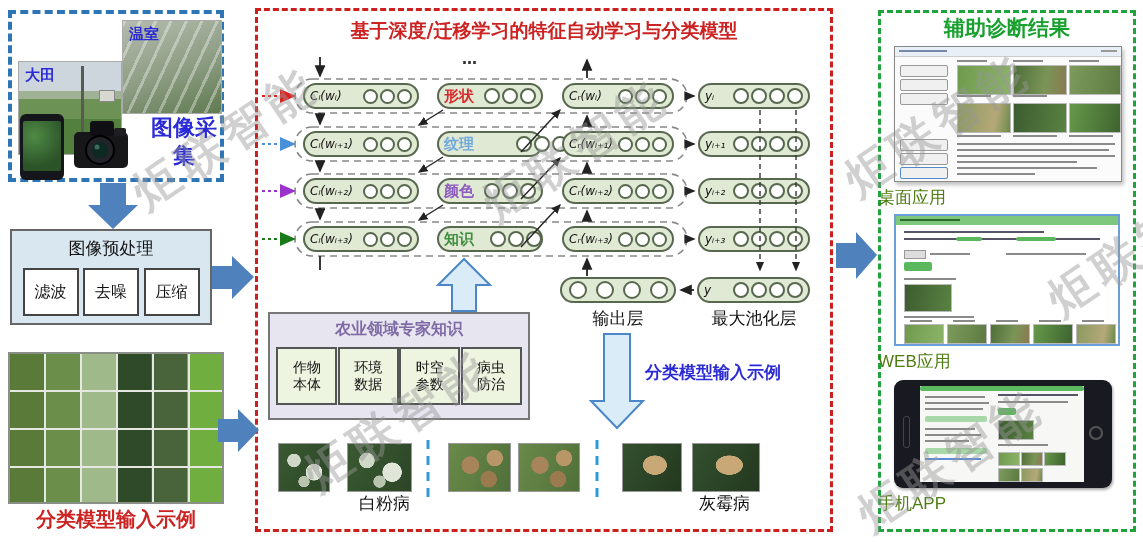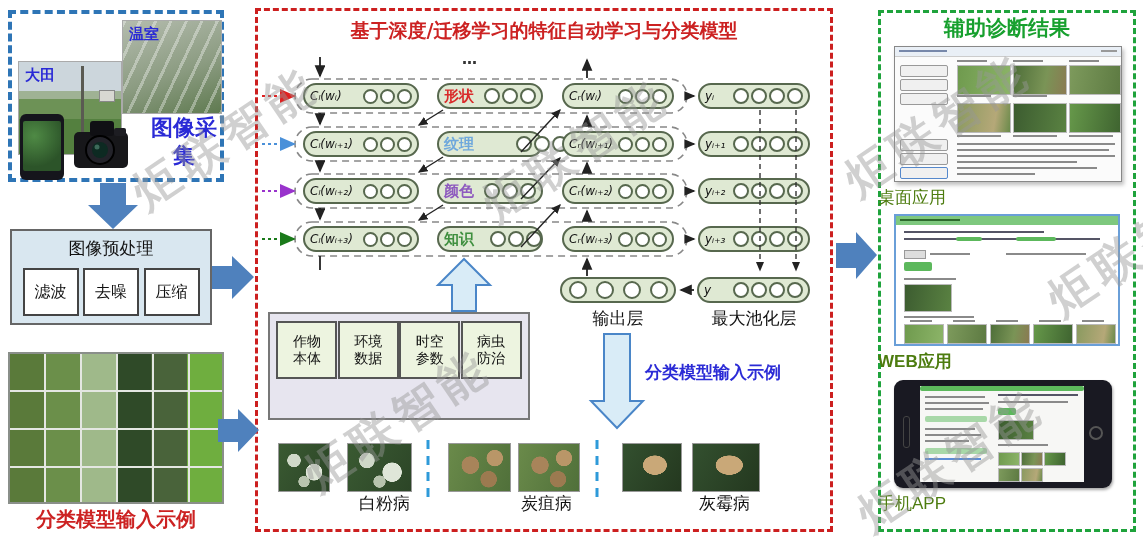--- a/index.html
+++ b/index.html
@@ -312,20 +312,21 @@
         <i class="dot"></i>
         <i class="dot"></i>
         <i class="dot"></i>
         <i class="dot"></i>
       </span>
     </div>
   <div class="layer-label" style="left:560px;top:307px;width:116px;">输出层</div>
   <div class="layer-label" style="left:695px;top:307px;width:118px;">最大池化层</div>
 
   <div class="abs expert">
+    <div class="t">农业领域专家知识</div>
     <div class="expert-items">
       <div class="eitem">
           <span>作物本体</span>
         </div>
       <div class="eitem">
           <span>环境数据</span>
         </div>
       <div class="eitem">
           <span>时空参数</span>
         </div>
@@ -337,21 +338,20 @@
 
   <div class="abs example-caption">分类模型输入示例</div>
 
   <div class="dimg dz1" style="left:278px;top:443px;width:50px;"></div>
   <div class="dimg dz1" style="left:347px;top:443px;width:63px;"></div>
   <div class="dimg dz2" style="left:448px;top:443px;width:61px;"></div>
   <div class="dimg dz2" style="left:518px;top:443px;width:60px;"></div>
   <div class="dimg dz3" style="left:622px;top:443px;width:58px;"></div>
   <div class="dimg dz3" style="left:692px;top:443px;width:66px;"></div>
   <div class="dlabel" style="left:280px;">白粉病</div>
-  <div class="dlabel" style="left:442px;">炭疽病</div>
   <div class="dlabel" style="left:620px;">灰霉病</div>
 
   <div class="abs results-box"></div>
   <div class="abs results-title">辅助诊断结果</div>
 
   <div class="abs mock desktop">
     <div class="d-titlebar">
       <span class="bar" style="left:4px;top:3px;width:48px;background:#7788aa;"></span>
       <span class="bar" style="right:4px;top:3px;width:16px;background:#999;"></span>
     </div>
@@ -403,21 +403,21 @@
     <span class="leaf lg3" style="left:51px;top:108px;width:38px;height:18px;"></span>
     <span class="leaf lg2" style="left:94px;top:108px;width:38px;height:18px;"></span>
     <span class="leaf lg6" style="left:137px;top:108px;width:38px;height:18px;"></span>
     <span class="leaf lg4" style="left:180px;top:108px;width:38px;height:18px;"></span>
     <span class="bar" style="left:14px;top:104px;width:22px;"></span>
     <span class="bar" style="left:57px;top:104px;width:22px;"></span>
     <span class="bar" style="left:100px;top:104px;width:22px;"></span>
     <span class="bar" style="left:143px;top:104px;width:22px;"></span>
     <span class="bar" style="left:186px;top:104px;width:22px;"></span>
   </div>
-  <div class="app-label" style="top:350px;font-weight:bold;">WEB应用</div>
+  <div class="app-label" style="top:350px;">WEB应用</div>
 
   <div class="abs mock phonem">
     <div class="p-screen">
       <span class="gchip" style="left:0;top:0;width:164px;height:5px;"></span>
       <span class="bar" style="left:5px;top:10px;width:60px;"></span>
       <span class="bar" style="left:5px;top:16px;width:64px;"></span>
       <span class="bar" style="left:5px;top:22px;width:58px;"></span>
       <span class="gchip" style="left:5px;top:30px;width:62px;height:6px;background:#a8d8a8;"></span>
       <span class="bar" style="left:5px;top:42px;width:50px;"></span>
       <span class="bar" style="left:5px;top:48px;width:56px;"></span>

